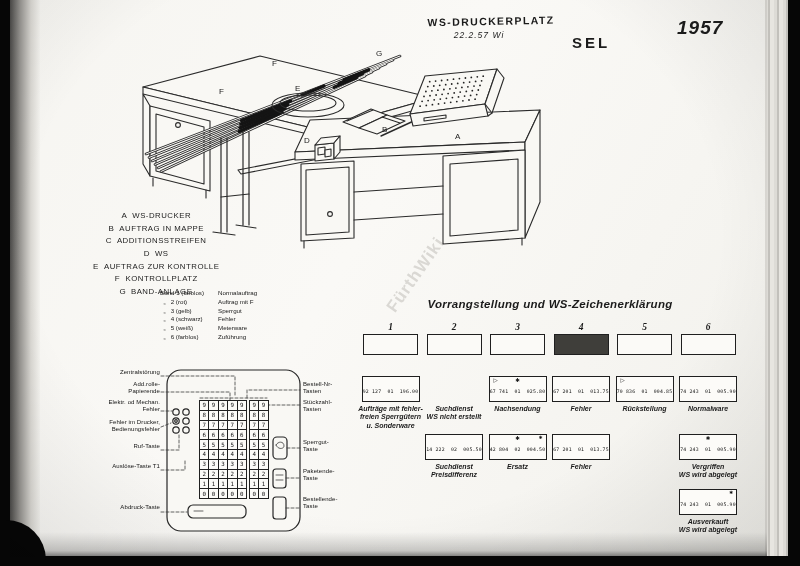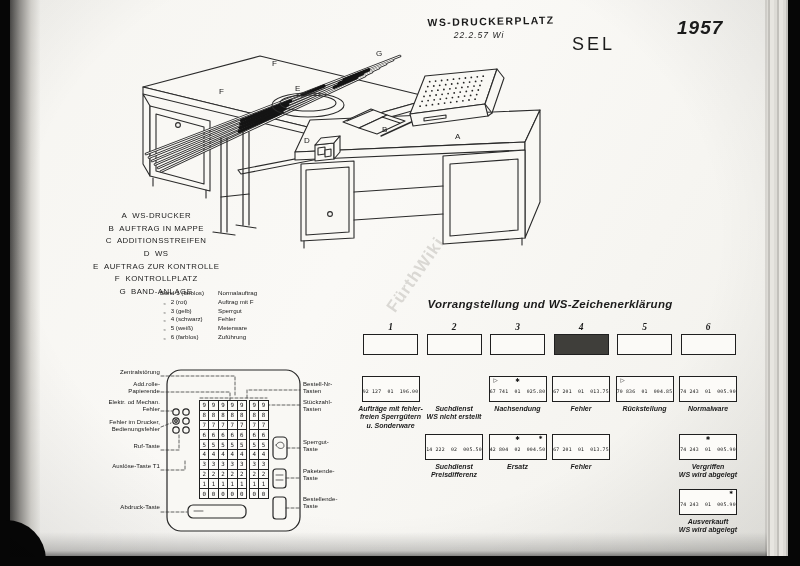--- a/index.html
+++ b/index.html
@@ -18,21 +18,21 @@
   #edge-right{left:788px;top:0;width:12px;height:566px;background:#060606;}
   #edge-bottom{left:0;top:556px;width:800px;height:10px;background:#060606;}
   #bottom-shadow{left:10px;top:532px;width:757px;height:25px;
          background:linear-gradient(180deg,rgba(0,0,0,0) 0%,rgba(0,0,0,0.18) 75%,rgba(0,0,0,0.5) 100%);}
   #corner-bl{left:0;top:520px;width:46px;height:46px;background:#060606;border-top-right-radius:40px;}
 
   
   .h-title{left:424px;top:15px;width:134px;text-align:center;font-size:10.5px;font-weight:bold;
            letter-spacing:1.4px;transform:rotate(-1.2deg);}
   .h-date{left:424px;top:30px;width:110px;text-align:center;font-size:8.5px;font-style:italic;letter-spacing:1px;}
-  .h-brand{left:572px;top:34px;font-size:18px;font-weight:normal;letter-spacing:3px;}
+  .h-brand{left:572px;top:34px;font-size:15px;font-weight:bold;letter-spacing:3px;}
   .h-year{left:677px;top:17px;font-size:19px;font-weight:bold;font-style:italic;letter-spacing:1px;}
 
   
   #legend{left:88px;top:211px;}
   .legrow{height:12.7px;font-size:7.8px;letter-spacing:.5px;white-space:nowrap;text-align:center;}
   .legkey{display:inline-block;width:16px;font-size:8px;}
   
   #bandlegend{left:160px;top:289px;}
   .bandrow{height:8.8px;font-size:6.2px;white-space:nowrap;}
   .bcol1{display:inline-block;width:58px;white-space:pre;}

